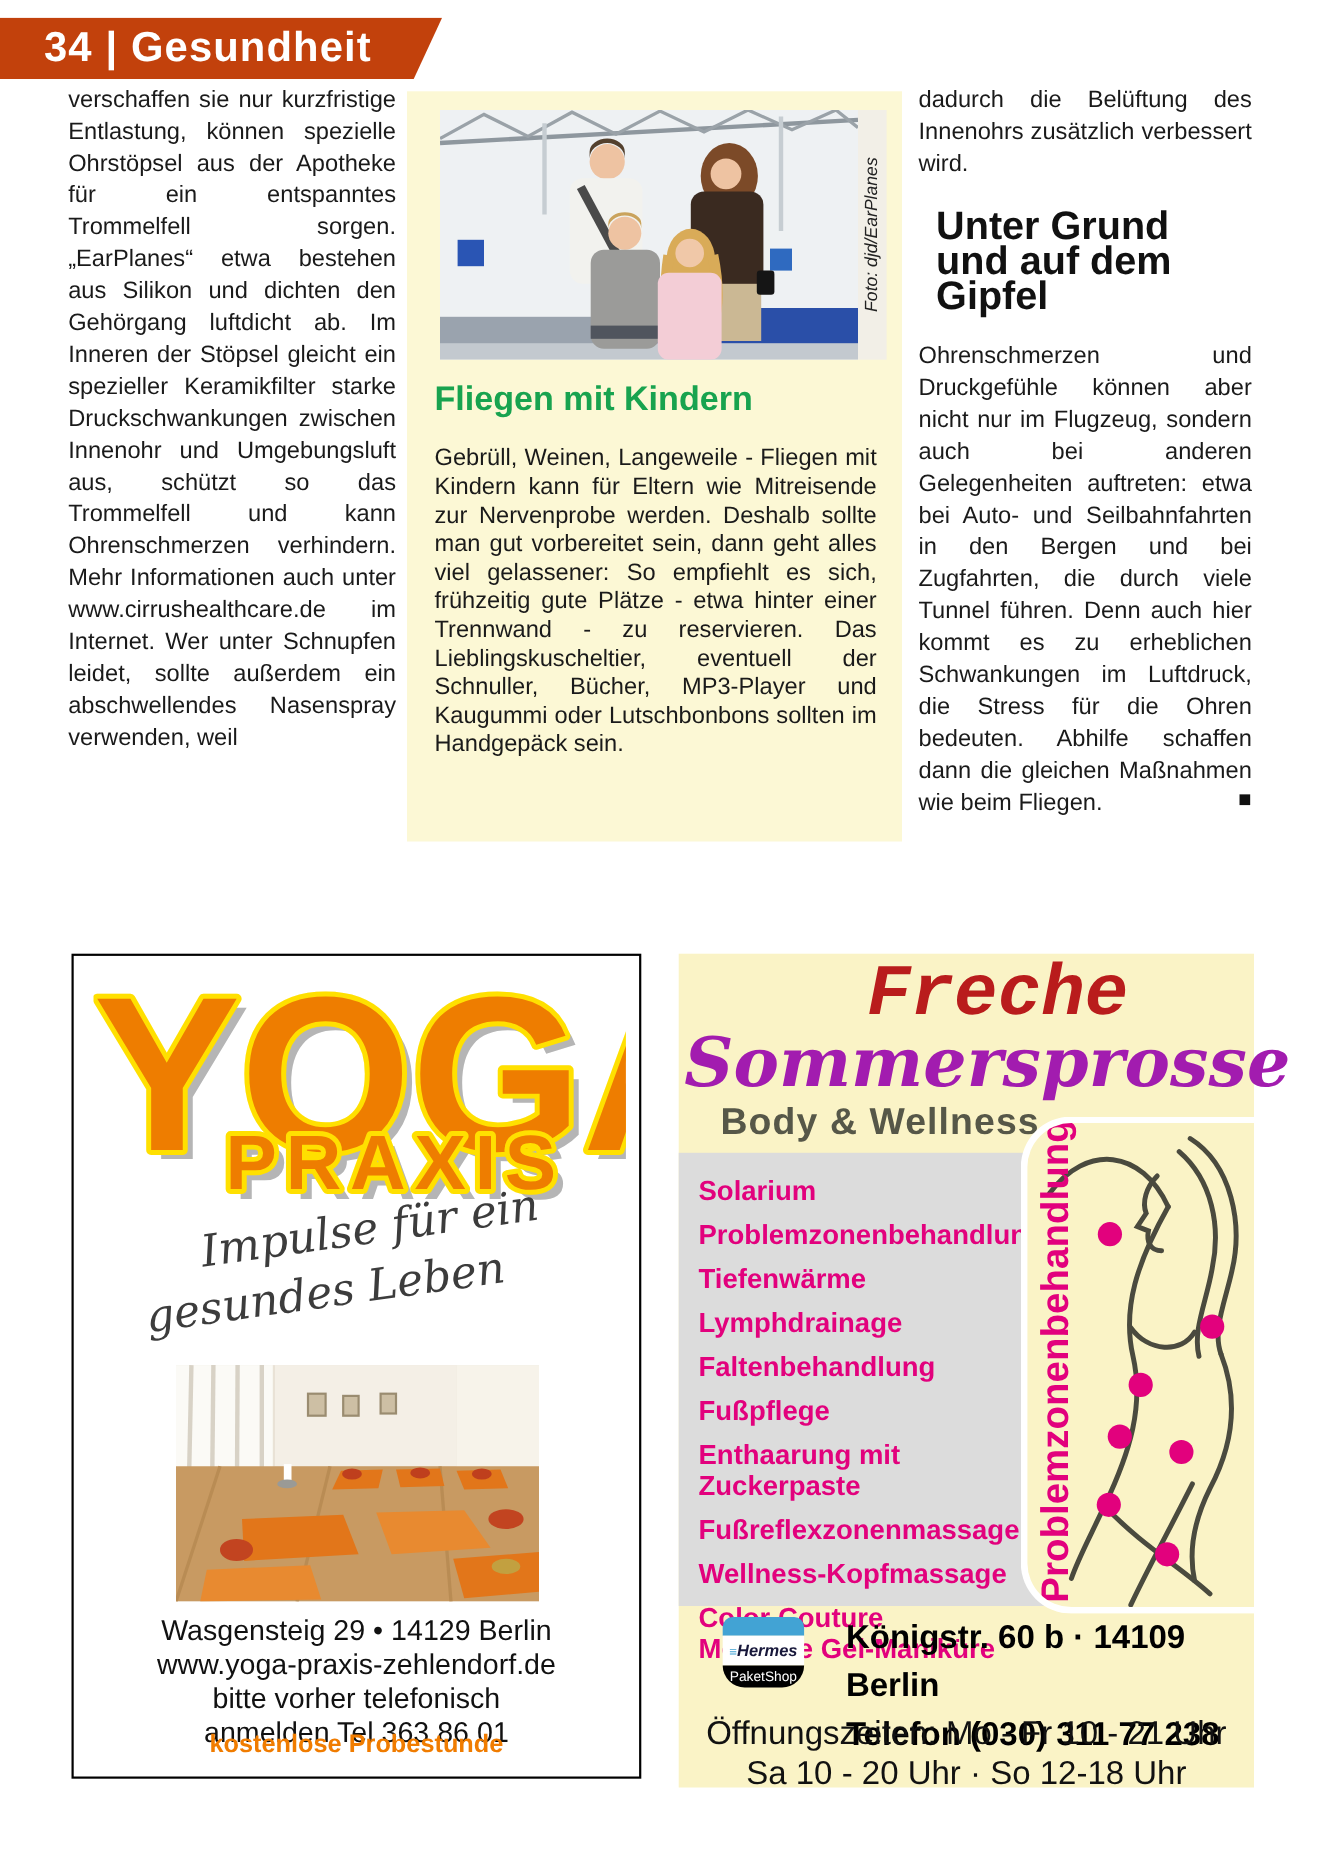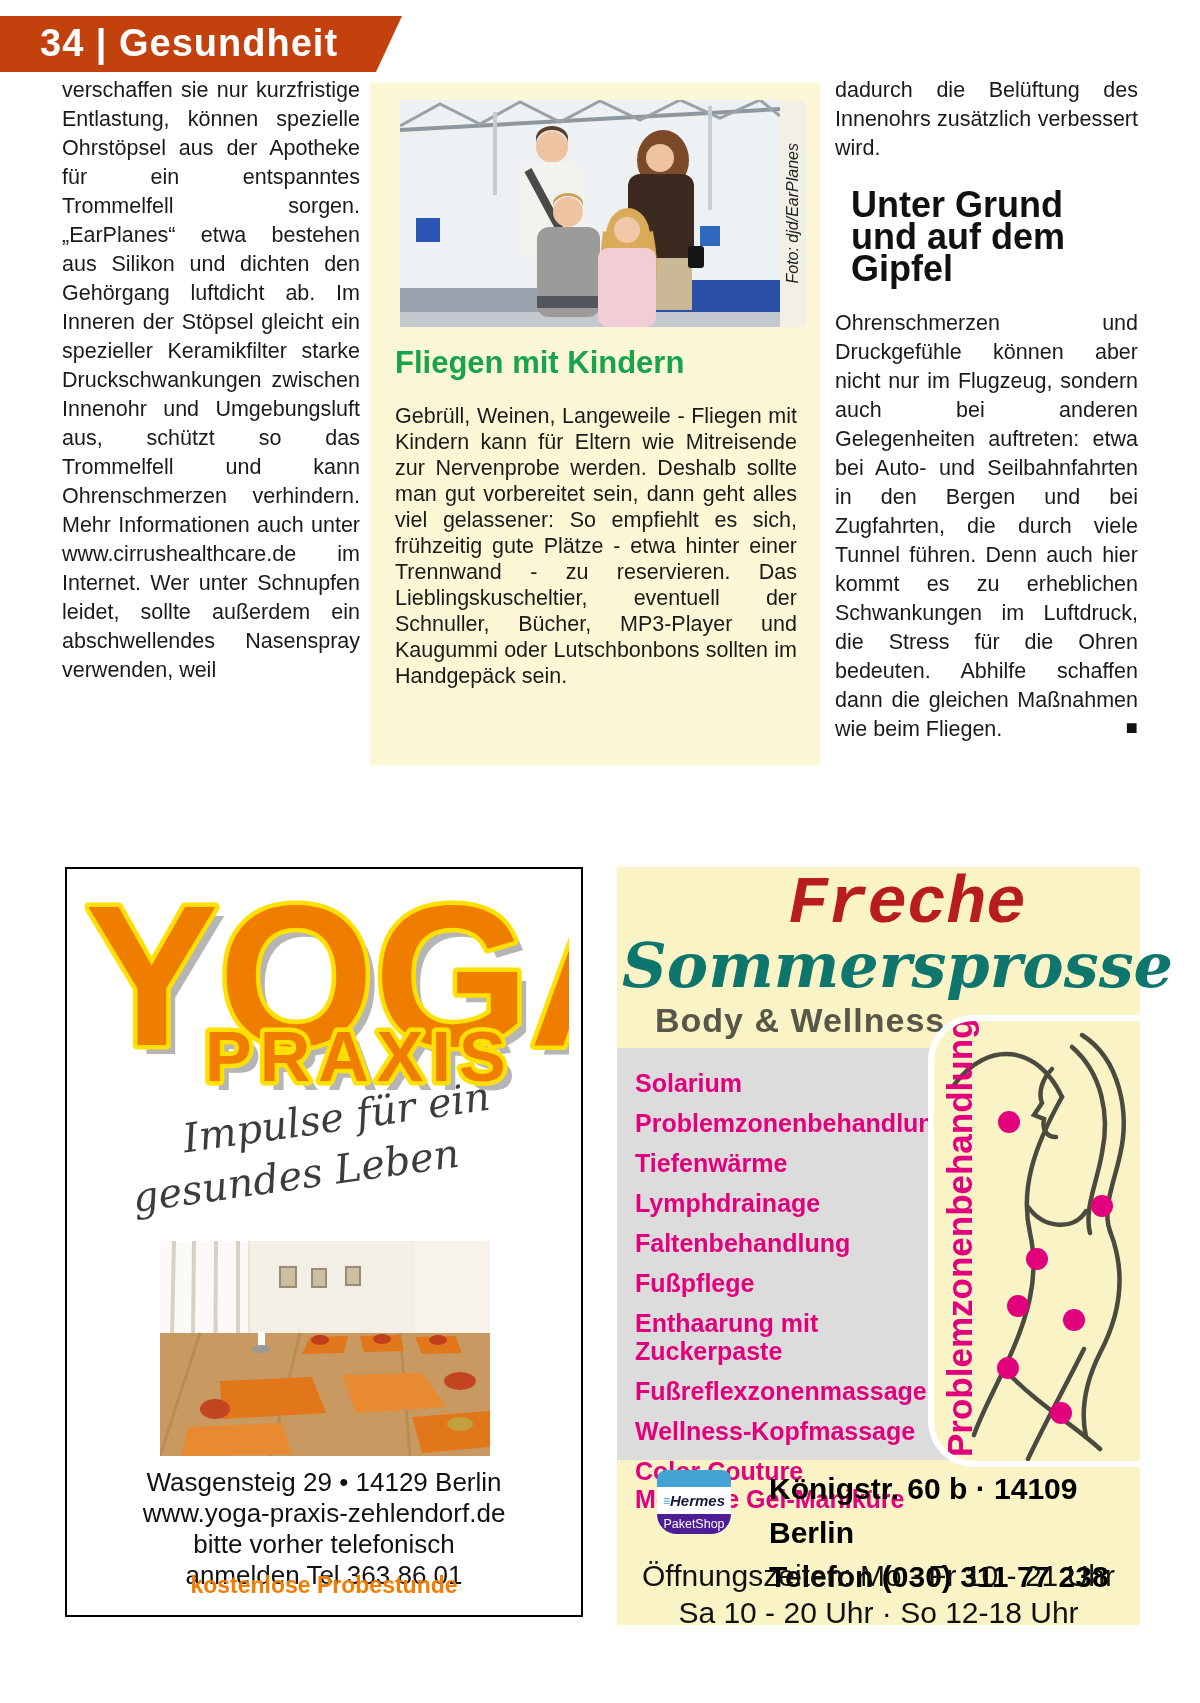--- a/index.html
+++ b/index.html
@@ -42,37 +42,37 @@
   .yoga-address { left:0; top:598px; width:100%; text-align:center; font-weight:normal;
       font-size:26px; line-height:31px; color:#111; }
   .yoga-highlight { left:0; top:703px; width:100%; text-align:center; font-weight:bold;
       font-size:23px; color:#f07c00; }
 
   
   .wellness-ad { left:617px; top:867px; width:523px; height:758px; background:#faf3c6; }
   .w-title1 { left:120px; top:0px; width:340px; text-align:center;
       font-family:Liberation Mono, monospace; font-style:italic; font-weight:bold; font-size:66px; color:#b91c1c; }
   .w-title2 { left:5px; top:62px; width:510px; text-align:center;
-      font-family:"DejaVu Serif",serif; font-style:italic; font-weight:bold; font-size:62px; color:#0f766e; }
+      font-family:"DejaVu Serif",serif; font-style:italic; font-weight:bold; font-size:62px; color:#a21caf; }
   .w-subtitle { left:38px; top:134px; font-size:34px; font-weight:bold; color:#565748; letter-spacing:1px;text-align:center; }
   .services-panel { left:0; top:181px; width:523px; height:412px; background:#dcdcdc; }
   .services { left:18px; top:9px; width:330px; }
   .service-item { font-size:25px; font-weight:bold; color:#e2017d; line-height:28px;
       margin-bottom:5px; white-space:pre-line;margin-top:12px; }
   .figure-panel { right:0; top:148px; width:212px; height:452px; background:#faf3c6;
       border:6px solid #fff; border-right:none; border-radius:46px 0 0 46px; overflow:hidden; }
   .figure-svg { left:0; top:0; width:200px; height:440px; }
   .vertical-label { left:6px; top:12px; height:424px; writing-mode:vertical-rl; transform:rotate(180deg);
       font-size:35px; font-weight:bold; color:#e2017d; white-space:nowrap; }
   .hermes { left:40px; top:603px; width:74px; height:64px; filter:drop-shadow(0 0 0 #0000); }
   .hermes-top { height:17px; background:#42a3d4; border-radius:9px 9px 0 0; }
   .hermes-mid { height:27px; background:#fff; display:flex; align-items:center; justify-content:center;
       gap:2px; font-size:15px; font-weight:bold; font-style:italic; color:#17173a; }
   .hermes-mark { color:#42a3d4; font-size:12px; font-style:normal; letter-spacing:-2px; }
-  .hermes-bottom { height:20px; background:#4c1d95; border-radius:0 0 20px 20px; color:#fff;
+  .hermes-bottom { height:20px; background:#000000; border-radius:0 0 20px 20px; color:#fff;
       font-size:12.5px; display:flex; align-items:center; justify-content:center; }
   .w-address { left:128px; top:600px; font-size:30px; font-weight:bold; color:#000000; line-height:44px;margin-left:24px; }
   .w-hours { left:0; top:690px; width:100%; text-align:center; font-size:30px; color:#111; line-height:37px; }
 </style>
 </head>
 <body>
 
 <div class="abs banner">
   <div class="abs banner-label">34 | Gesundheit</div>
 </div>

